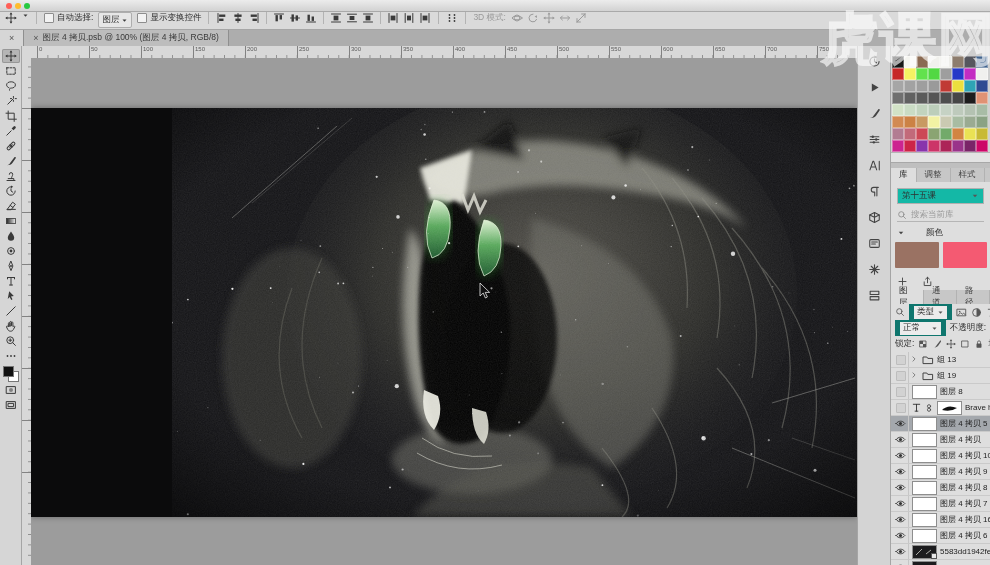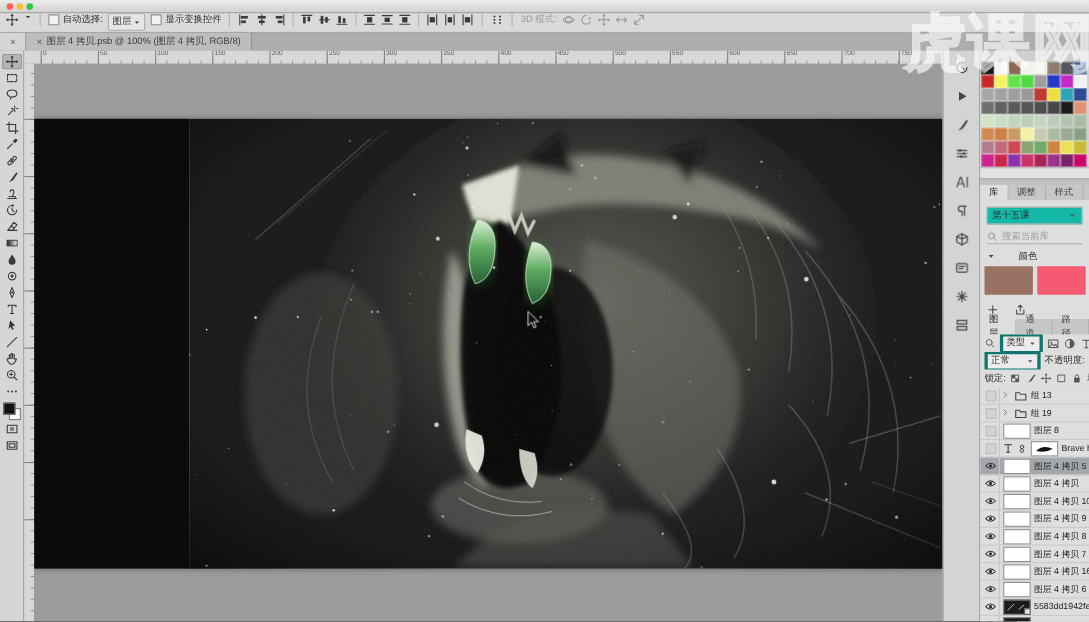--- a/index.html
+++ b/index.html
@@ -75,21 +75,21 @@
     display:flex;align-items:center;justify-content:space-between;padding:0 4px;}
   #lib-search{position:absolute;left:6px;top:26px;right:6px;height:13px;border-bottom:1px solid #b5b5b5;
     display:flex;align-items:center;gap:4px;color:#9a9a9a;}
   #lib-section{position:absolute;left:6px;top:45px;display:flex;align-items:center;gap:21px;color:#333;}
   #lib-colors{position:absolute;left:4px;top:60px;right:0;height:26px;display:flex;gap:4px;}
   .libchip{width:44px;height:26px;flex:none;border-radius:1px;}
   #lib-foot{position:absolute;left:6px;top:94px;display:flex;gap:14px;align-items:center;}
   
   #layers-head{position:absolute;left:0;right:0;top:258px;height:48px;background:#dedede;border-bottom:1px solid #bdbdbd;}
   .lh-row{display:flex;align-items:center;gap:4px;height:16px;padding:0 4px;white-space:nowrap;overflow:hidden;}
-  .mini-select{display:flex;align-items:center;gap:3px;border:3px solid #0f766e;background:#ececec;padding:0.5px 3px;border-radius:2px;}
+  .mini-select{display:flex;align-items:center;gap:3px;border:5px solid #0f766e;background:#ececec;padding:0.5px 3px;border-radius:2px;}
   #layers-list{position:absolute;left:0;right:0;top:306px;bottom:0;background:#dedede;overflow:hidden;}
   .lrow{display:flex;align-items:center;height:15px;border-bottom:1px solid #cacaca;padding-left:2px;white-space:nowrap;}
   .lrow.sel{background:#a4a8ad;}
   .eyebox{width:15px;height:15px;display:flex;align-items:center;justify-content:center;border-right:1px solid #c6c6c6;flex:none;}
   .eyewell{width:8px;height:8px;background:#d2d2d2;border:1px solid #bdbdbd;border-radius:1px;}
   .lthumb{width:23px;height:12px;background:#fff;border:1px solid #8e8e8e;margin:0 3px;flex:none;position:relative;}
   .lthumb.dark{background:#1c1c1e;}
   .lthumb .badge{position:absolute;right:-1px;bottom:-1px;width:6px;height:6px;background:#e8e8e8;border:1px solid #555;box-sizing:border-box;}
   .lname{font-size:8px;color:#222;overflow:hidden;}
   .grp-caret{width:10px;text-align:center;color:#555;flex:none;font-size:8px;}

